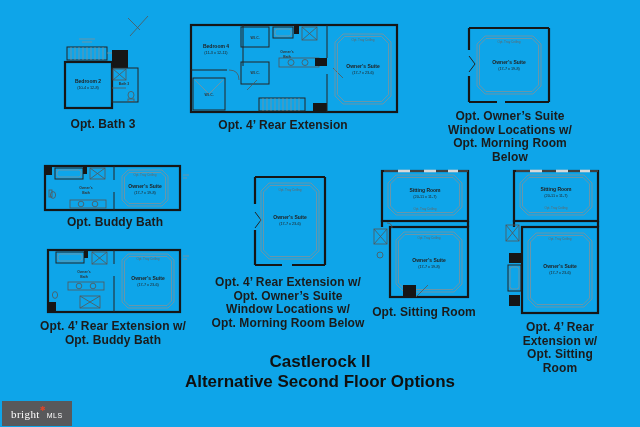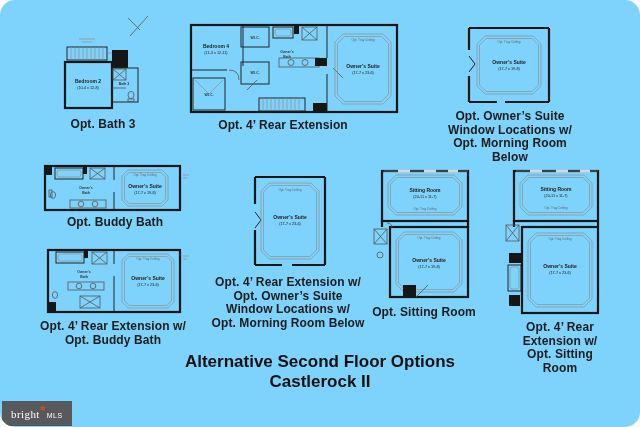--- a/index.html
+++ b/index.html
@@ -1,19 +1,19 @@
 <!DOCTYPE html>
 <html><head>
 <meta charset="utf-8">
 <style>
   * { margin:0; padding:0; box-sizing:border-box; }
   html,body { background:#ffffff; }
   .sheet {
-    position:relative; width:640px; height:427px; background:#7dd3fc;
-    font-family:"Liberation Sans", sans-serif; overflow:hidden;border-radius:15px;
+    position:relative; width:640px; height:427px; background:#0ea5e9;
+    font-family:"Liberation Sans", sans-serif; overflow:hidden;
   }
   .plan { position:absolute; overflow:visible; }
   .caption {
     position:absolute; transform:translateX(-50%);
     text-align:center; font-weight:bold; font-size:12px; line-height:13.5px;
     color:#1b1b1b; white-space:pre-line; letter-spacing:.1px;
   }
   .title-block {
     position:absolute; left:320px; top:352px; transform:translateX(-50%);
     text-align:center; font-weight:bold; font-size:17px; line-height:19.5px;
@@ -314,22 +314,22 @@
         <rect x="6" y="100" width="13" height="26" class="w1"></rect>
         <rect x="8" y="102" width="9" height="22" rx="2.5" class="thin"></rect>
       </g>
       <rect x="7" y="130" width="11" height="11" class="blk"></rect>
     </g>
   </svg>
   <div class="caption" style="left:560px;top:321px">Opt. 4’ Rear Extension w/
 Opt. Sitting Room</div>
 
   <div class="title-block">
+    <div>Castlerock II</div>
     <div>Alternative Second Floor Options</div>
-    <div>Castlerock II</div>
   </div>
 
   <div class="logo">
     <span class="brand">bright</span>
       <span class="mark">✱</span>
       <span class="suffix">MLS</span>
   </div>
 
 </div>
 

